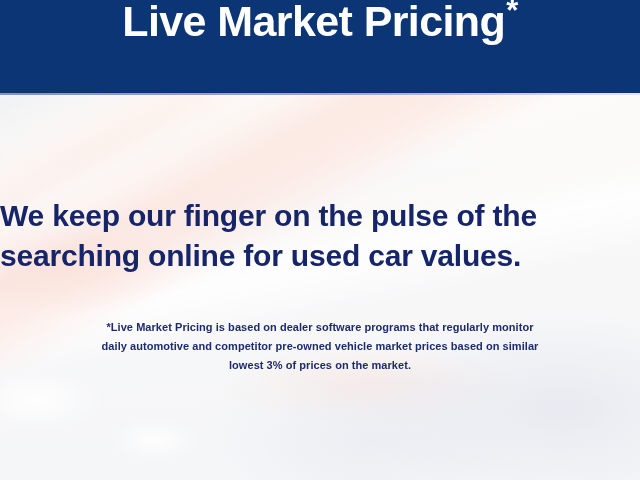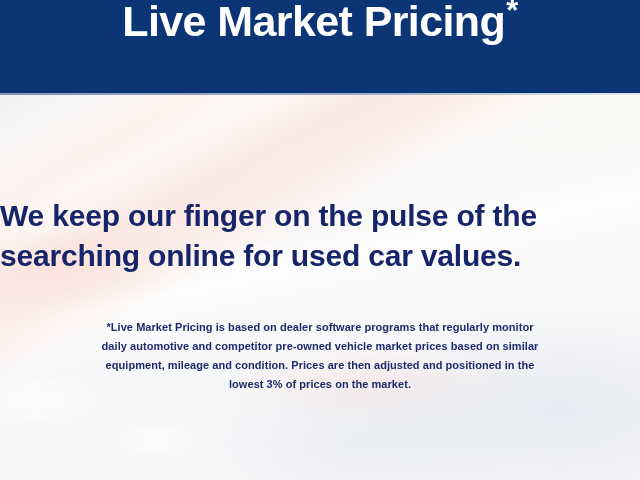--- a/index.html
+++ b/index.html
@@ -187,17 +187,16 @@
   <div class="banner-underline"></div>
 
   <div class="headline">
     <span class="headline-line">We keep our finger on the pulse of the</span>
     <span class="headline-line">searching online for used car values.</span>
   </div>
 
   <div class="disclaimer">
     <span class="disclaimer-line">*Live Market Pricing is based on dealer software programs that regularly monitor</span>
     <span class="disclaimer-line">daily automotive and competitor pre-owned vehicle market prices based on similar</span>
-    <span class="disclaimer-line">equipment, mileage and condition. Prices are then adjusted and positioned in the</span>
     <span class="disclaimer-line">lowest 3% of prices on the market.</span>
   </div>
 
 </div>
 
 </body></html>

